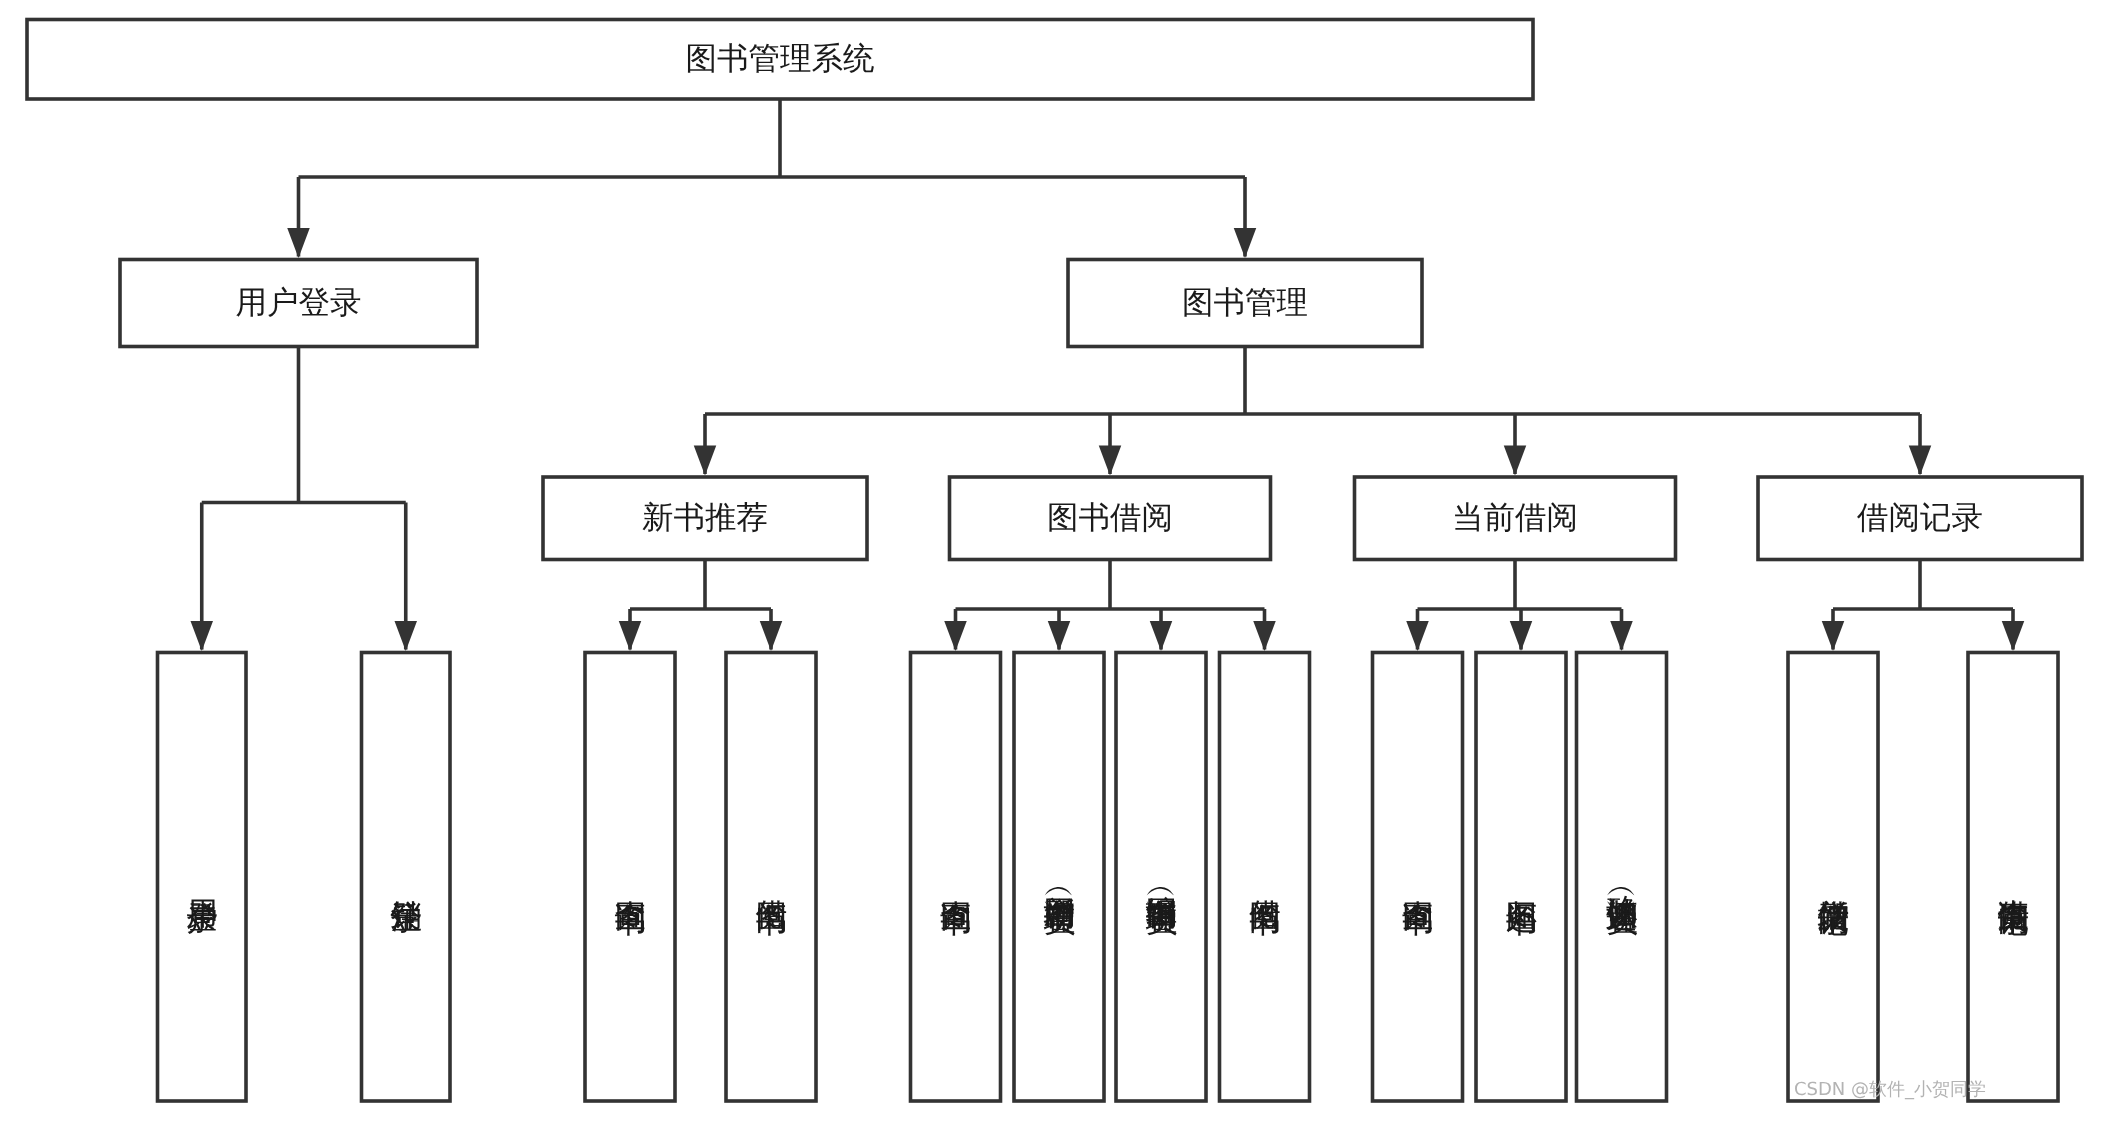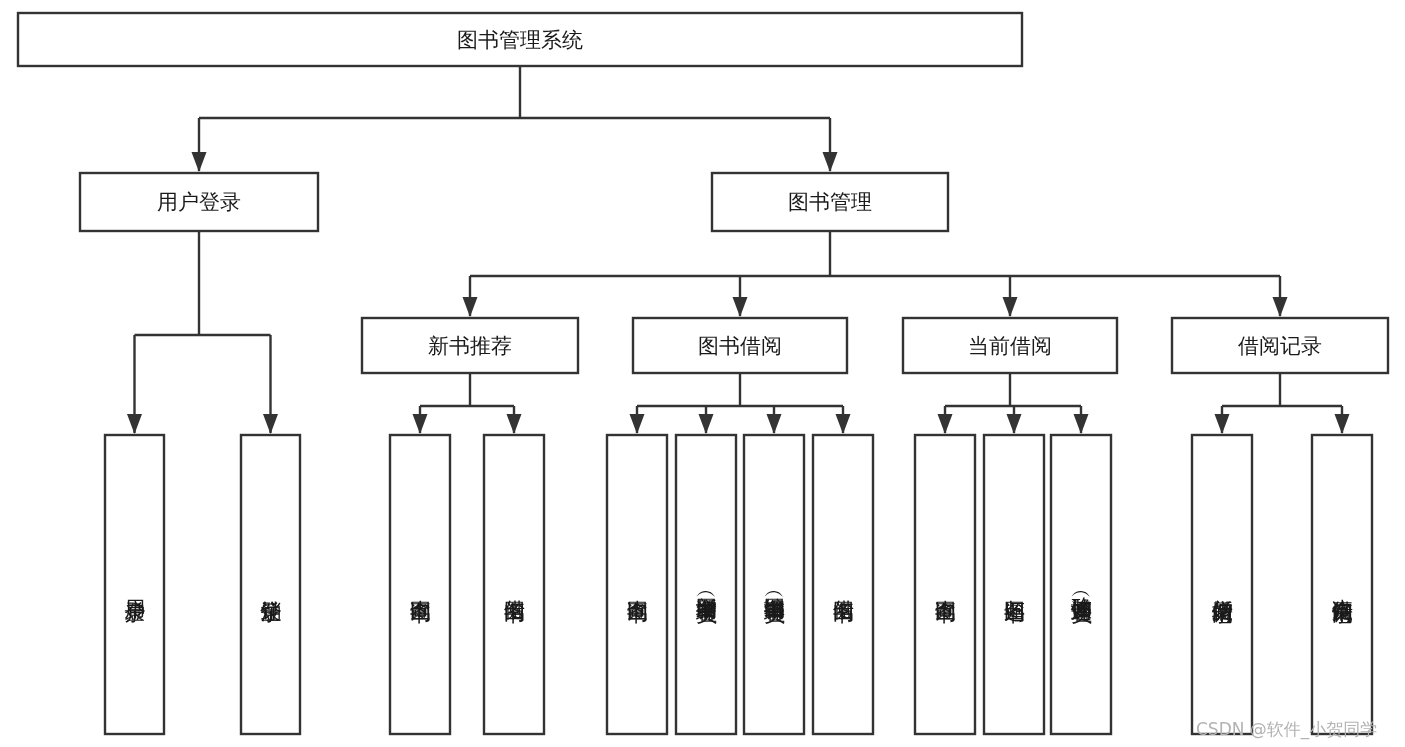--- a/index.html
+++ b/index.html
@@ -59,21 +59,21 @@
     font-size: 21px;
     line-height: 1.18;
     letter-spacing: 1px;
     color: #1a1a1a;
     white-space: nowrap;
     pointer-events: none;
   }
   .watermark {
     position: absolute;
     font-family: "DejaVu Sans", "Liberation Sans", sans-serif;
-    font-size: 17px;
+    font-size: 12px;
     color: #b3b3b3;
     white-space: nowrap;
   }
 </style>
 </head>
 <body>
 
 <div id="diagram-root">
   <svg id="diagram-svg" viewBox="0 0 1405 747">
     <g id="connector-layer">

